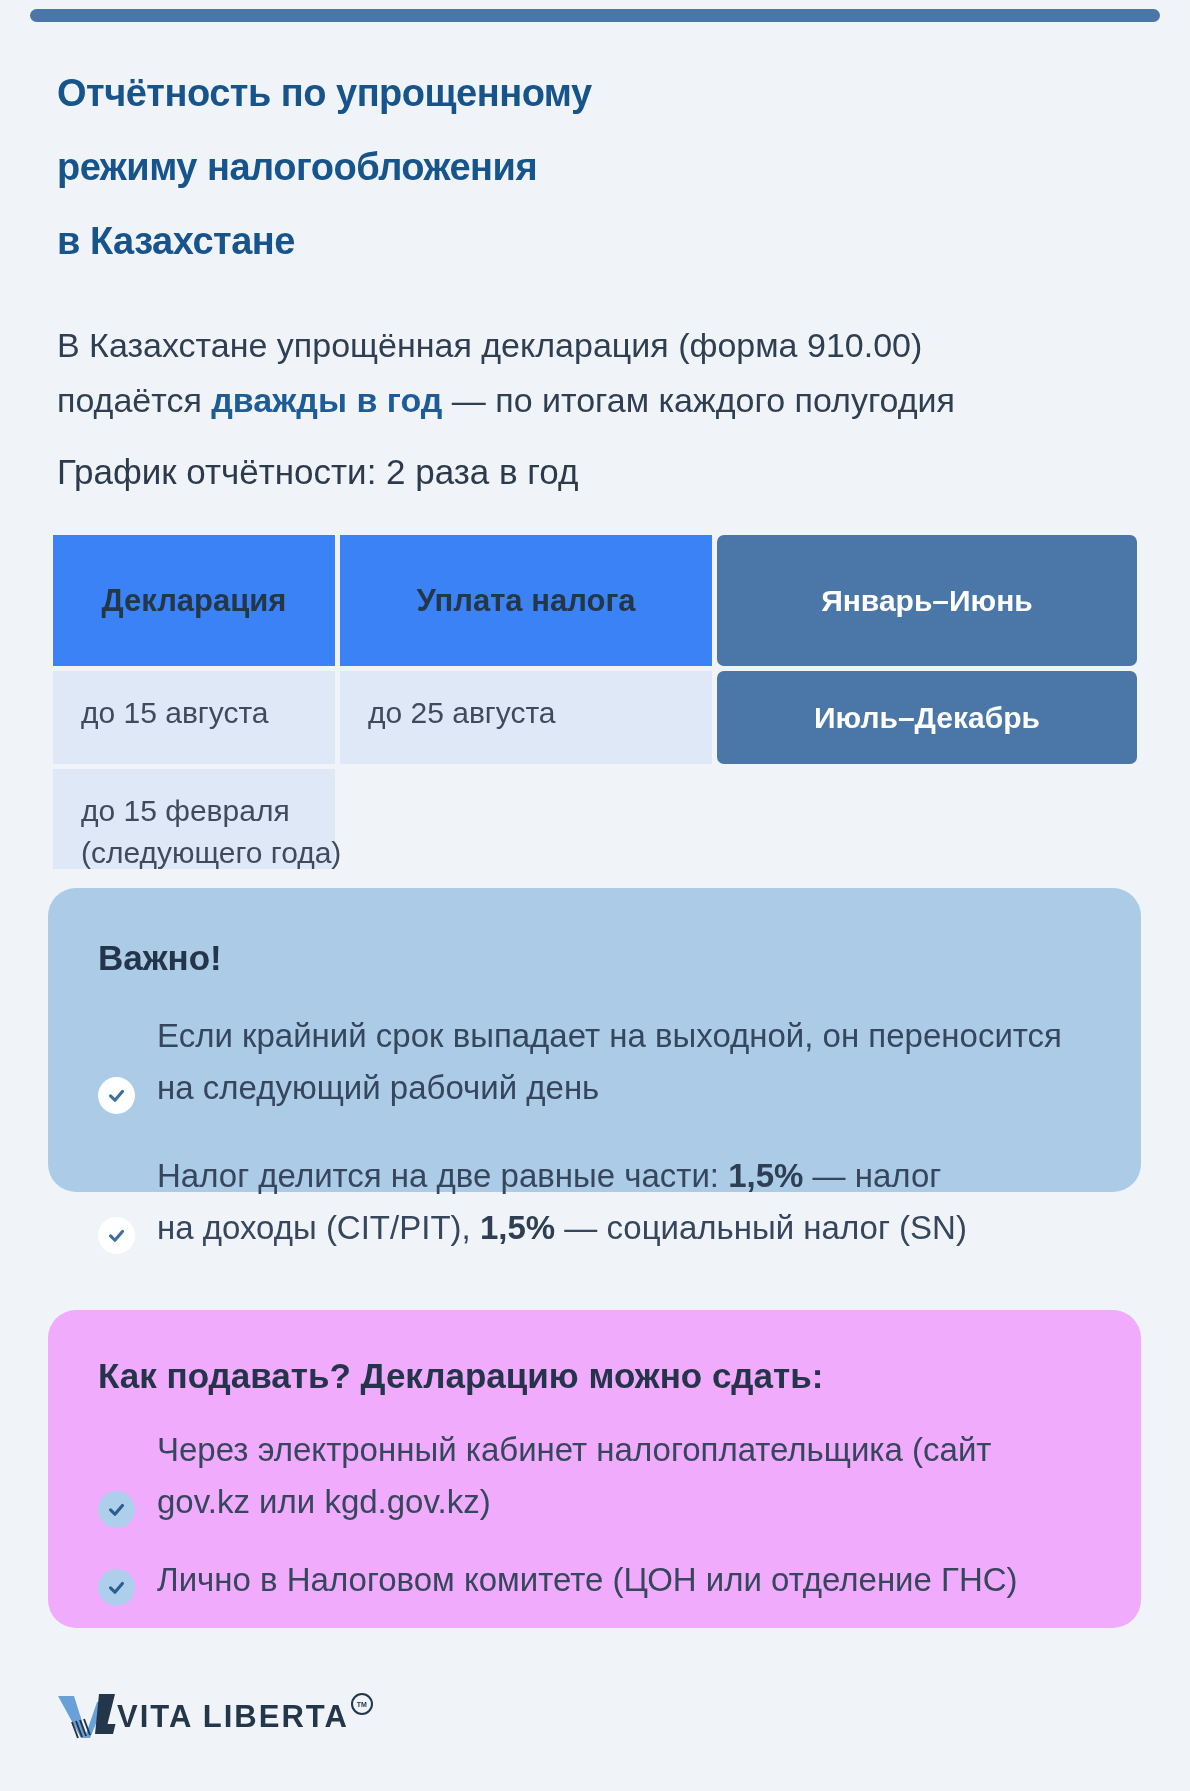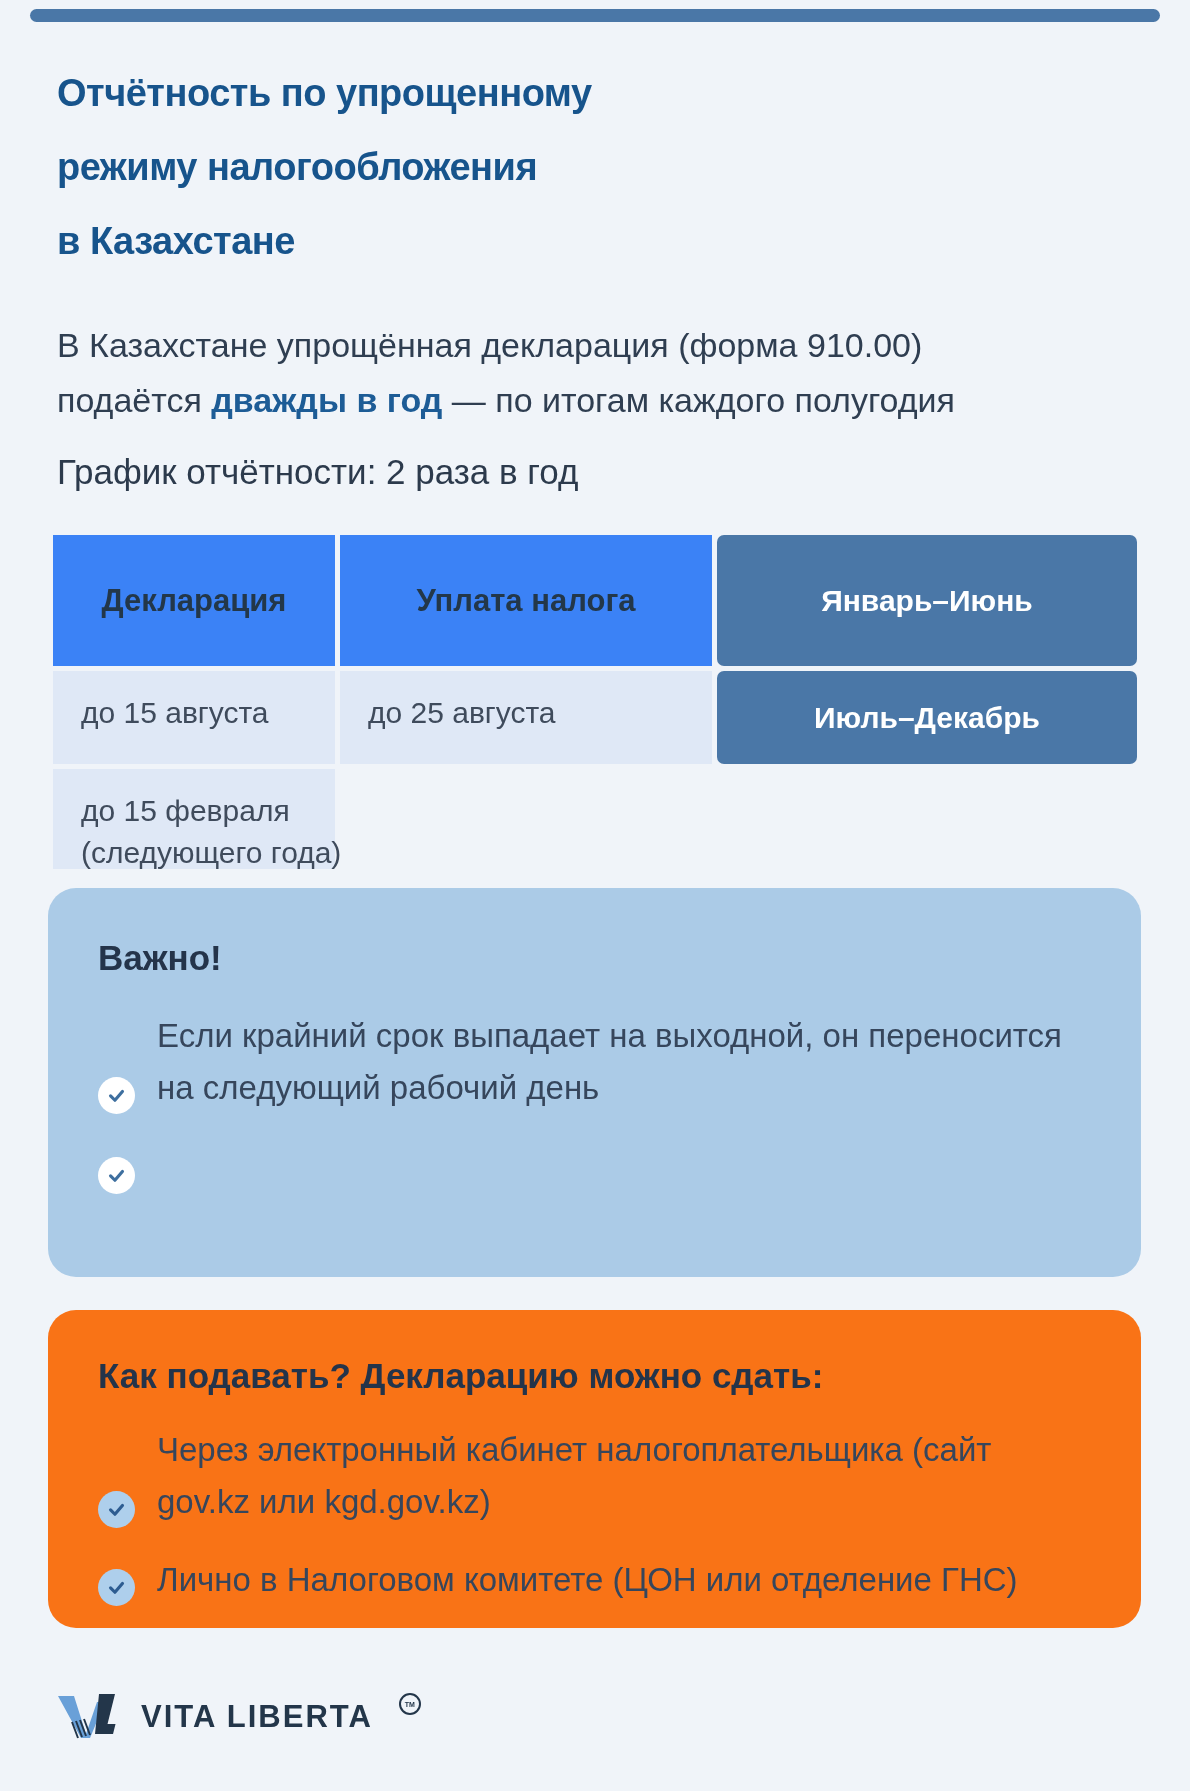--- a/index.html
+++ b/index.html
@@ -55,42 +55,42 @@
     background:#dfe8f6; color:#3f4b5c;
     font-size:30px; line-height:42px;
     padding:21px 10px 4px 28px;
   }
   .td div { white-space:nowrap; }
   .round-box {
     position:absolute; left:48px; width:1093px;
     border-radius:28px; box-sizing:border-box;
     padding:50px 46px 0 50px;
   }
-  .important-box { top:888px; height:389px; background:#abcbe7; }
-  .howto-box { top:1310px; height:318px; background:#f97316; padding-top:46px; }
+  .important-box { top:888px; height:304px; background:#abcbe7; }
+  .howto-box { top:1310px; height:318px; background:#f0abfc; padding-top:46px; }
   .box-heading {
     font-size:35px; font-weight:700; color:#24344a; line-height:40px;
     margin:0 0 32px 0; white-space:nowrap;
   }
   .howto-box .box-heading { margin-bottom:28px; }
   .bullet { display:flex; align-items:flex-end; gap:22px; margin-bottom:36px; }
   .howto-box .bullet { margin-bottom:26px; }
   .check-circle {
     width:37px; height:37px; border-radius:50%; flex:none; margin-top:7px;
     display:flex; align-items:center; justify-content:center;
   }
   .important-box .check-circle { background:#ffffff; color:#3e6f9f; }
   .howto-box .check-circle { background:#aecfec; color:#2d5c91; }
   .check-circle svg { width:19px; height:19px; }
   .bullet-text { font-size:33px; line-height:52px; color:#36465c; }
   .bullet-text div { white-space:nowrap; }
   .bullet-text b { color:#2e3e53; }
   .footer {
     position:absolute; left:57px; top:1694px;
-    display:flex; align-items:center; gap:24px;
+    display:flex; align-items:center; gap:0;
   }
   .wordmark {
     font-size:31px; font-weight:800; letter-spacing:2px; color:#23364a;
     white-space:nowrap;
   }
   .tm-badge {
     width:18px; height:18px; border:2px solid #23364a; border-radius:50%;
     display:flex; align-items:center; justify-content:center;
     font-size:7px; font-weight:700; color:#23364a;
     margin-top:-26px; margin-left:2px;
@@ -149,20 +149,24 @@
         <div>на следующий рабочий день</div>
       </div>
     </div>
 
     <div class="bullet">
       <span class="check-circle">
         <svg viewBox="0 0 24 24">
             <path d="M4.5 12.5l5.5 5.5 9.5-11" fill="none" stroke="currentColor" stroke-width="4" stroke-linecap="round" stroke-linejoin="round"></path>
           </svg>
       </span>
+      <div class="bullet-text">
+        <div><span>Налог делится на две равные части: </span><b>1,5%</b><span> — налог</span></div>
+        <div><span>на доходы (CIT/PIT), </span><b>1,5%</b><span> — социальный налог (SN)</span></div>
+      </div>
     </div>
   </div>
 
   <div class="round-box howto-box">
     <div class="box-heading">Как подавать? Декларацию можно сдать:</div>
 
     <div class="bullet">
       <span class="check-circle">
         <svg viewBox="0 0 24 24">
             <path d="M4.5 12.5l5.5 5.5 9.5-11" fill="none" stroke="currentColor" stroke-width="4" stroke-linecap="round" stroke-linejoin="round"></path>

